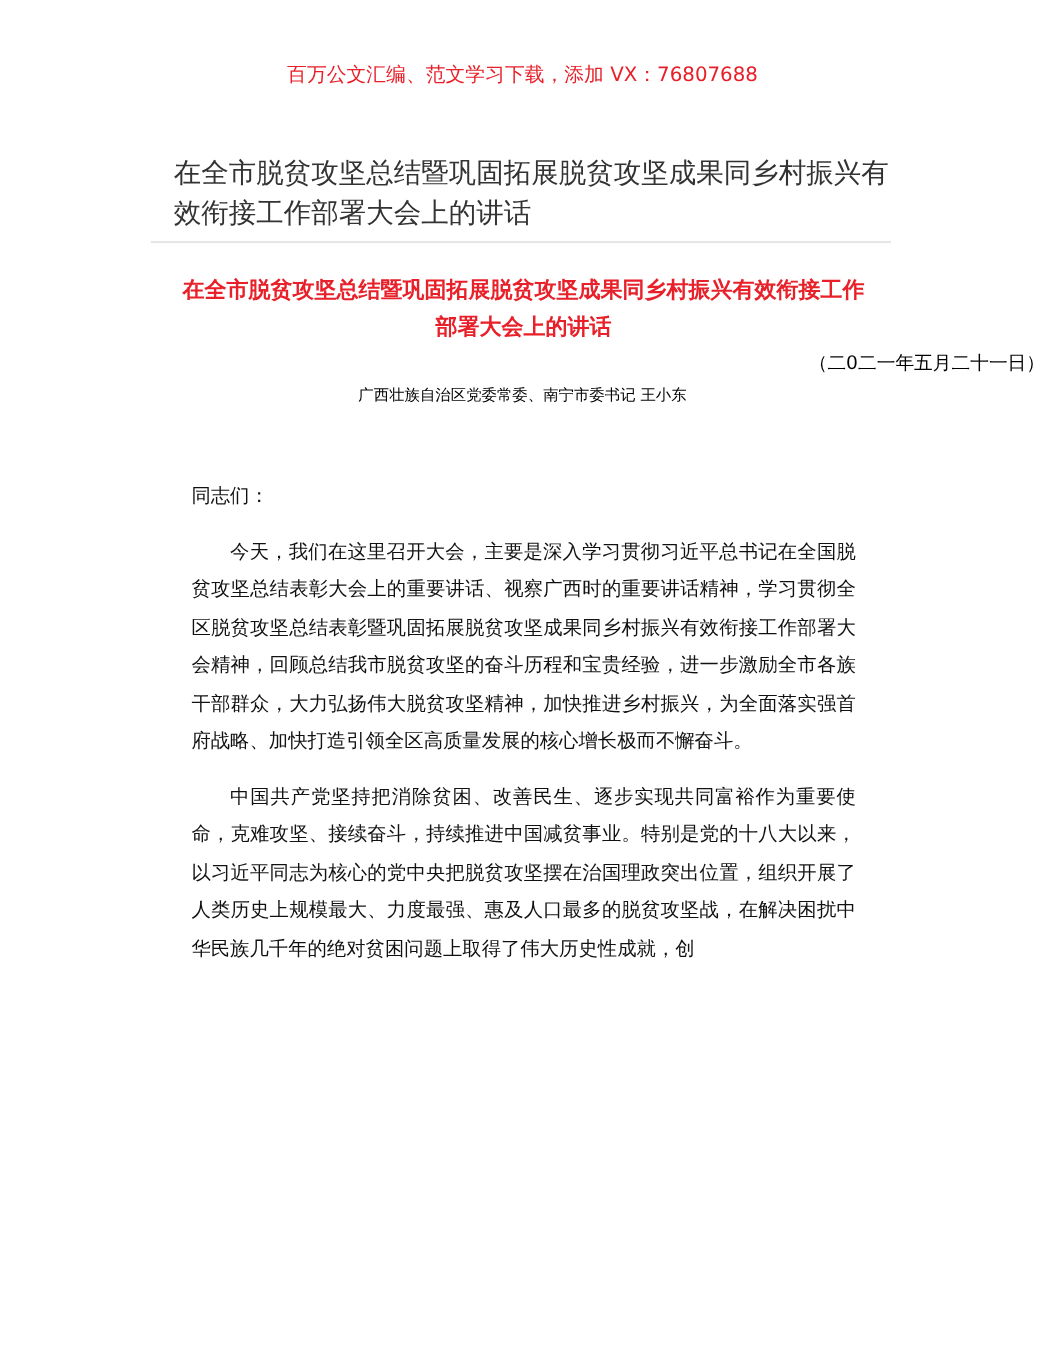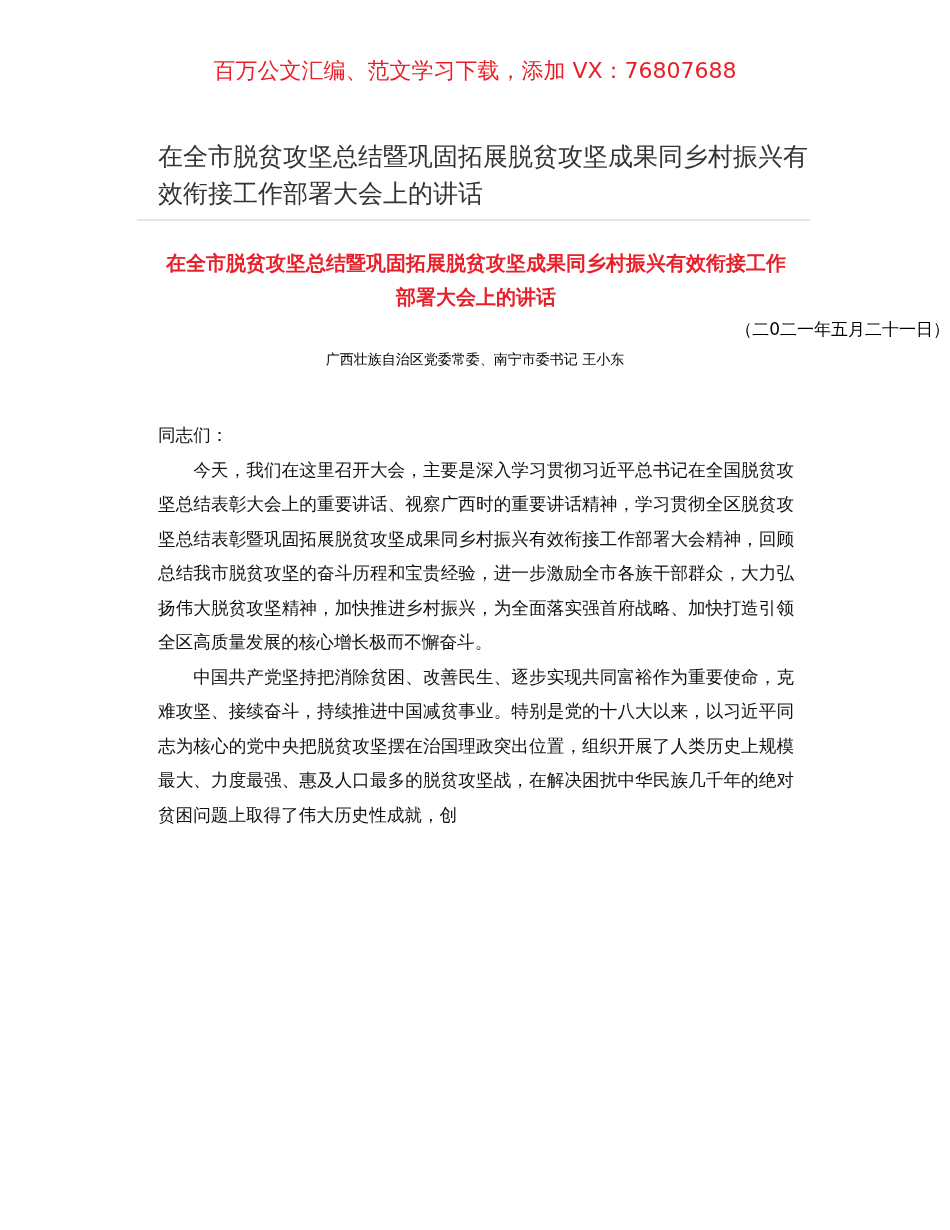--- a/index.html
+++ b/index.html
@@ -14,21 +14,21 @@
       overflow: hidden;
       font-family: "DejaVu Sans", "Liberation Sans", sans-serif;
       color: #000;
     }
     .banner {
       position: absolute;
       top: 56px;
       left: 0;
       width: 950px;
       text-align: center;
-      font-size: 22px;
+      font-size: 18px;
       color: #e8202a;
       letter-spacing: 0px;
     }
     .doc-title {
       position: absolute;
       top: 138px;
       left: 158px;
       width: 650px;
       font-size: 25px;
       line-height: 37px;
@@ -75,21 +75,21 @@
       position: absolute;
       top: 418px;
       left: 158px;
       width: 636px;
       font-size: 17.6px;
       line-height: 34.5px;
       color: #111;
       text-align: justify;
     }
     .body-text p {
-      margin: 0;
+      margin: 16px;
     }
     .body-text p.para {
       text-indent: 2em;
     }
   </style>
 </head>
 <body>
 
 <div class="banner">百万公文汇编、范文学习下载，添加 VX：76807688</div>
 

